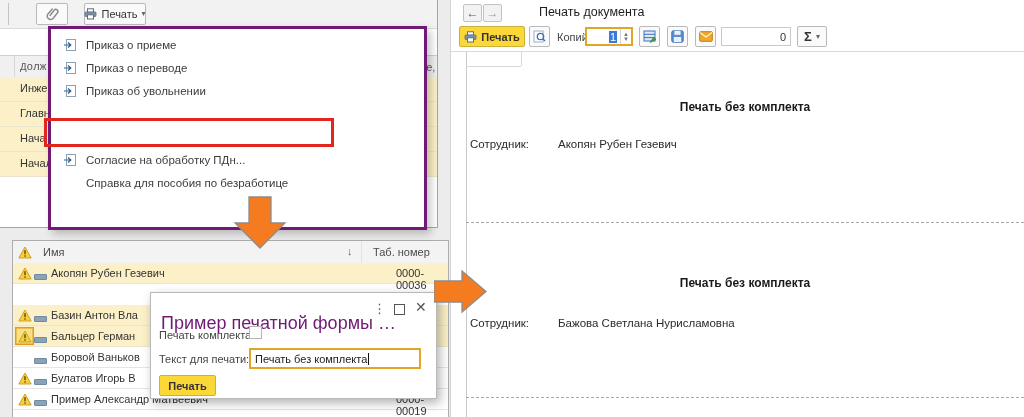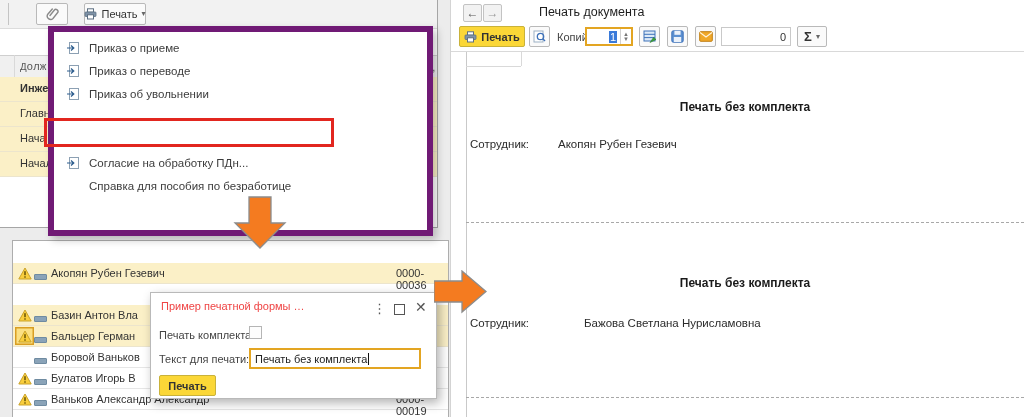--- a/index.html
+++ b/index.html
@@ -16,41 +16,41 @@
   .tbar{position:absolute;left:0;top:0;width:100%;height:28px;background:#f2f2f2;border-bottom:1px solid #dcdcdc;}
   .btn{position:absolute;background:#fafafa;border:1px solid #b9b9b9;border-radius:2px;
        display:flex;align-items:center;justify-content:center;gap:4px;box-sizing:border-box;font-size:11px;}
   .btn.yellow{background:#fbd737;border-color:#c9b23a;font-weight:bold;color:#333;}
   .caret{font-size:8px;color:#666;line-height:1;}
   
   .hdrband{position:absolute;background:#f0f0f0;border-top:1px solid #cfcfcf;border-bottom:1px solid #cfcfcf;color:#555;}
   .yrow{position:absolute;background:#fbf0c7;border-bottom:1px solid #ece5cd;color:#333;}
   
   #print-menu{position:absolute;left:48px;top:26px;width:373px;height:198px;background:#fff;
-              border:6px solid #701a75;box-shadow:4px 4px 8px rgba(0,0,0,.22);z-index:5;}
+              border:3px solid #701a75;box-shadow:4px 4px 8px rgba(0,0,0,.22);z-index:5;}
   .mi{position:absolute;left:0;width:373px;height:23px;display:flex;align-items:center;font-size:11.5px;color:#3c3c3c;cursor:default;}
   .mi .mi-icon{position:absolute;left:12px;width:14px;height:14px;}
   .mi .mi-label{position:absolute;left:35px;white-space:nowrap;}
   .mi.hl{background:#f0c32e;}
   #red-box{position:absolute;left:44px;top:118px;width:284px;height:23px;border:3px solid #e2261f;z-index:6;}
   
   .bt-hdr{position:absolute;left:0;top:0;width:100%;height:22px;background:#f3f3f3;border-bottom:1px solid #d0d0d0;color:#4a4a4a;}
   .brow{position:absolute;left:0;width:100%;height:21px;border-bottom:1px solid #e6e6e6;box-sizing:border-box;}
   .brow.yellow{background:#fbf0c7;border-bottom-color:#ece5cd;}
   .dash{display:inline-block;width:11px;height:4px;background:#8aa3b8;border:1px solid #6f8ba1;border-radius:1px;}
   .iconcell{position:absolute;left:2px;top:1px;width:19px;height:18px;display:flex;align-items:center;justify-content:center;}
   .iconcell.selected{background:#fbe084;box-shadow:inset 0 0 0 1.5px #d99e22;}
   .cell-name{position:absolute;left:38px;top:4px;white-space:nowrap;}
   .cell-dash{position:absolute;left:21px;top:7px;}
   .cell-tab{position:absolute;left:383px;top:4px;}
   .vline{position:absolute;width:1px;background:#e2e2e2;}
   
   #dialog{position:absolute;left:150px;top:292px;width:285px;height:105px;background:#fff;
           border:1px solid #b9b9b9;box-shadow:3px 4px 10px rgba(0,0,0,.3);z-index:10;}
-  #dialog .title{position:absolute;left:10px;top:7px;font-size:11px;color:#ef4444;white-space:nowrap;}
+  #dialog .title{position:absolute;left:10px;top:20px;font-size:18px;color:#701a75;white-space:nowrap;}
   .dlg-sys{position:absolute;color:#555;cursor:default;}
   .lbl{position:absolute;font-size:11px;color:#444;white-space:nowrap;}
   .checkbox{position:absolute;width:13px;height:13px;border:1px solid #b5b5b5;background:#fdfdfd;box-sizing:border-box;}
   .text-input{position:absolute;background:#fff;border:2px solid #e3a522;box-sizing:border-box;
               display:flex;align-items:center;padding-left:4px;font-size:11px;color:#222;}
   .caret-bar{display:inline-block;width:1px;height:12px;background:#111;margin-left:1px;}
   
   .navbtn{position:absolute;top:4px;width:19px;height:18px;background:#f2f2f2;border:1px solid #c3c3c3;border-radius:2px;
           display:flex;align-items:center;justify-content:center;color:#555;font-size:12px;box-sizing:border-box;}
   .field{position:absolute;background:#fff;border:1px solid #c9c9c9;box-sizing:border-box;display:flex;align-items:center;}
@@ -93,21 +93,21 @@
         <span class="caret">▾</span>
       </div>
     </div>
 
     <div class="hdrband" style="left:0;top:55px;width:437px;height:22px;">
       <span class="abs" style="left:20px;top:5px;font-family:Liberation Mono, monospace;">Долж</span>
       <span class="abs" style="left:420px;top:5px;">ие,</span>
     </div>
     <div class="abs" style="left:14px;top:55px;width:1px;height:122px;background:#d9d9d9;"></div>
     <div class="yrow" style="left:0;top:77px;width:437px;height:24px;">
-        <span class="abs" style="left:20px;top:5px;font-weight:bold;">Инже</span>
+        <span class="abs" style="left:20px;top:5px;">Инже</span>
       </div>
     <div class="yrow" style="left:0;top:102px;width:437px;height:24px;">
         <span class="abs" style="left:20px;top:5px;">Главн</span>
       </div>
     <div class="yrow" style="left:0;top:127px;width:437px;height:24px;">
         <span class="abs" style="left:20px;top:5px;">Нача</span>
       </div>
     <div class="yrow" style="left:0;top:152px;width:437px;height:24px;">
         <span class="abs" style="left:20px;top:5px;">Начал</span>
       </div>
@@ -157,20 +157,33 @@
   </div>
   <div id="red-box"></div>
 
   <div class="arrow" style="left:230px;top:196px;">
     <svg width="60" height="54" viewBox="0 0 60 54">
         <path d="M19 1 h22 v26 h14 L30 52 L5 27 h14 z" fill="#f47b20" stroke="#8c8c8c" stroke-width="1.3"></path>
       </svg>
   </div>
 
   <div id="win-bottom" class="win">
+    <div class="bt-hdr">
+      <span class="iconcell" style="top:2px;">
+        <svg width="14" height="13" viewBox="0 0 14 13">
+            <path d="M7 1 L13.2 12 H0.8 Z" fill="#f9ce3d" stroke="#caa32b"></path>
+            <rect x="6.3" y="4.2" width="1.4" height="4" fill="#5d4a00"></rect>
+            <rect x="6.3" y="9.3" width="1.4" height="1.4" fill="#5d4a00"></rect>
+          </svg>
+      </span>
+      <span class="abs" style="left:30px;top:5px;">Имя</span>
+      <span class="abs" style="left:334px;top:4px;color:#666;">↓</span>
+      <span class="abs" style="left:360px;top:5px;">Таб. номер</span>
+      <span class="vline" style="left:348px;top:0;height:22px;"></span>
+    </div>
 
     <div class="brow yellow" style="top:22px;">
       <span class="iconcell">
           <svg width="14" height="13" viewBox="0 0 14 13">
             <path d="M7 1 L13.2 12 H0.8 Z" fill="#f9ce3d" stroke="#caa32b"></path>
             <rect x="6.3" y="4.2" width="1.4" height="4" fill="#5d4a00"></rect>
             <rect x="6.3" y="9.3" width="1.4" height="1.4" fill="#5d4a00"></rect>
           </svg>
         </span>
       <span class="cell-dash"><span class="dash"></span></span>
@@ -227,21 +240,21 @@
     </div>
     <div class="brow" style="top:148px;">
       <span class="iconcell">
           <svg width="14" height="13" viewBox="0 0 14 13">
             <path d="M7 1 L13.2 12 H0.8 Z" fill="#f9ce3d" stroke="#caa32b"></path>
             <rect x="6.3" y="4.2" width="1.4" height="4" fill="#5d4a00"></rect>
             <rect x="6.3" y="9.3" width="1.4" height="1.4" fill="#5d4a00"></rect>
           </svg>
         </span>
       <span class="cell-dash"><span class="dash"></span></span>
-      <span class="cell-name">Ваньков Александр Александр</span>
+      <span class="cell-name">Пример Александр Матвеевич</span>
       <span class="cell-tab">0000-00019</span>
     </div>
   </div>
 
   <div id="dialog">
     <div class="title">Пример печатной формы …</div>
     <span class="dlg-sys" style="left:222px;top:8px;font-size:13px;">⋮</span>
     <span class="dlg-sys" style="left:243px;top:11px;width:9px;height:9px;border:1.4px solid #555;"></span>
     <span class="dlg-sys" style="left:264px;top:6px;font-size:14px;">✕</span>
 
@@ -343,16 +356,16 @@
   <div class="abs" style="left:466px;top:66px;width:55px;height:1px;background:#d9d9d9;"></div>
   <div class="abs" style="left:521px;top:52px;width:1px;height:14px;background:#d9d9d9;"></div>
 
   <div class="doc-h" style="top:100px;">Печать без комплекта</div>
   <div class="doc-lbl" style="top:138px;">Сотрудник:</div>
   <div class="doc-val" style="top:138px;">Акопян Рубен Гезевич</div>
   <div class="dashed" style="top:222px;"></div>
 
   <div class="doc-h" style="top:276px;">Печать без комплекта</div>
   <div class="doc-lbl" style="top:317px;">Сотрудник:</div>
-  <div class="doc-val" style="top:317px;margin-left:26px;">Бажова Светлана Нурисламовна</div>
+  <div class="doc-val" style="top:317px;">Бажова Светлана Нурисламовна</div>
   <div class="dashed" style="top:397px;"></div>
 
 </div>
 
 </body></html>

